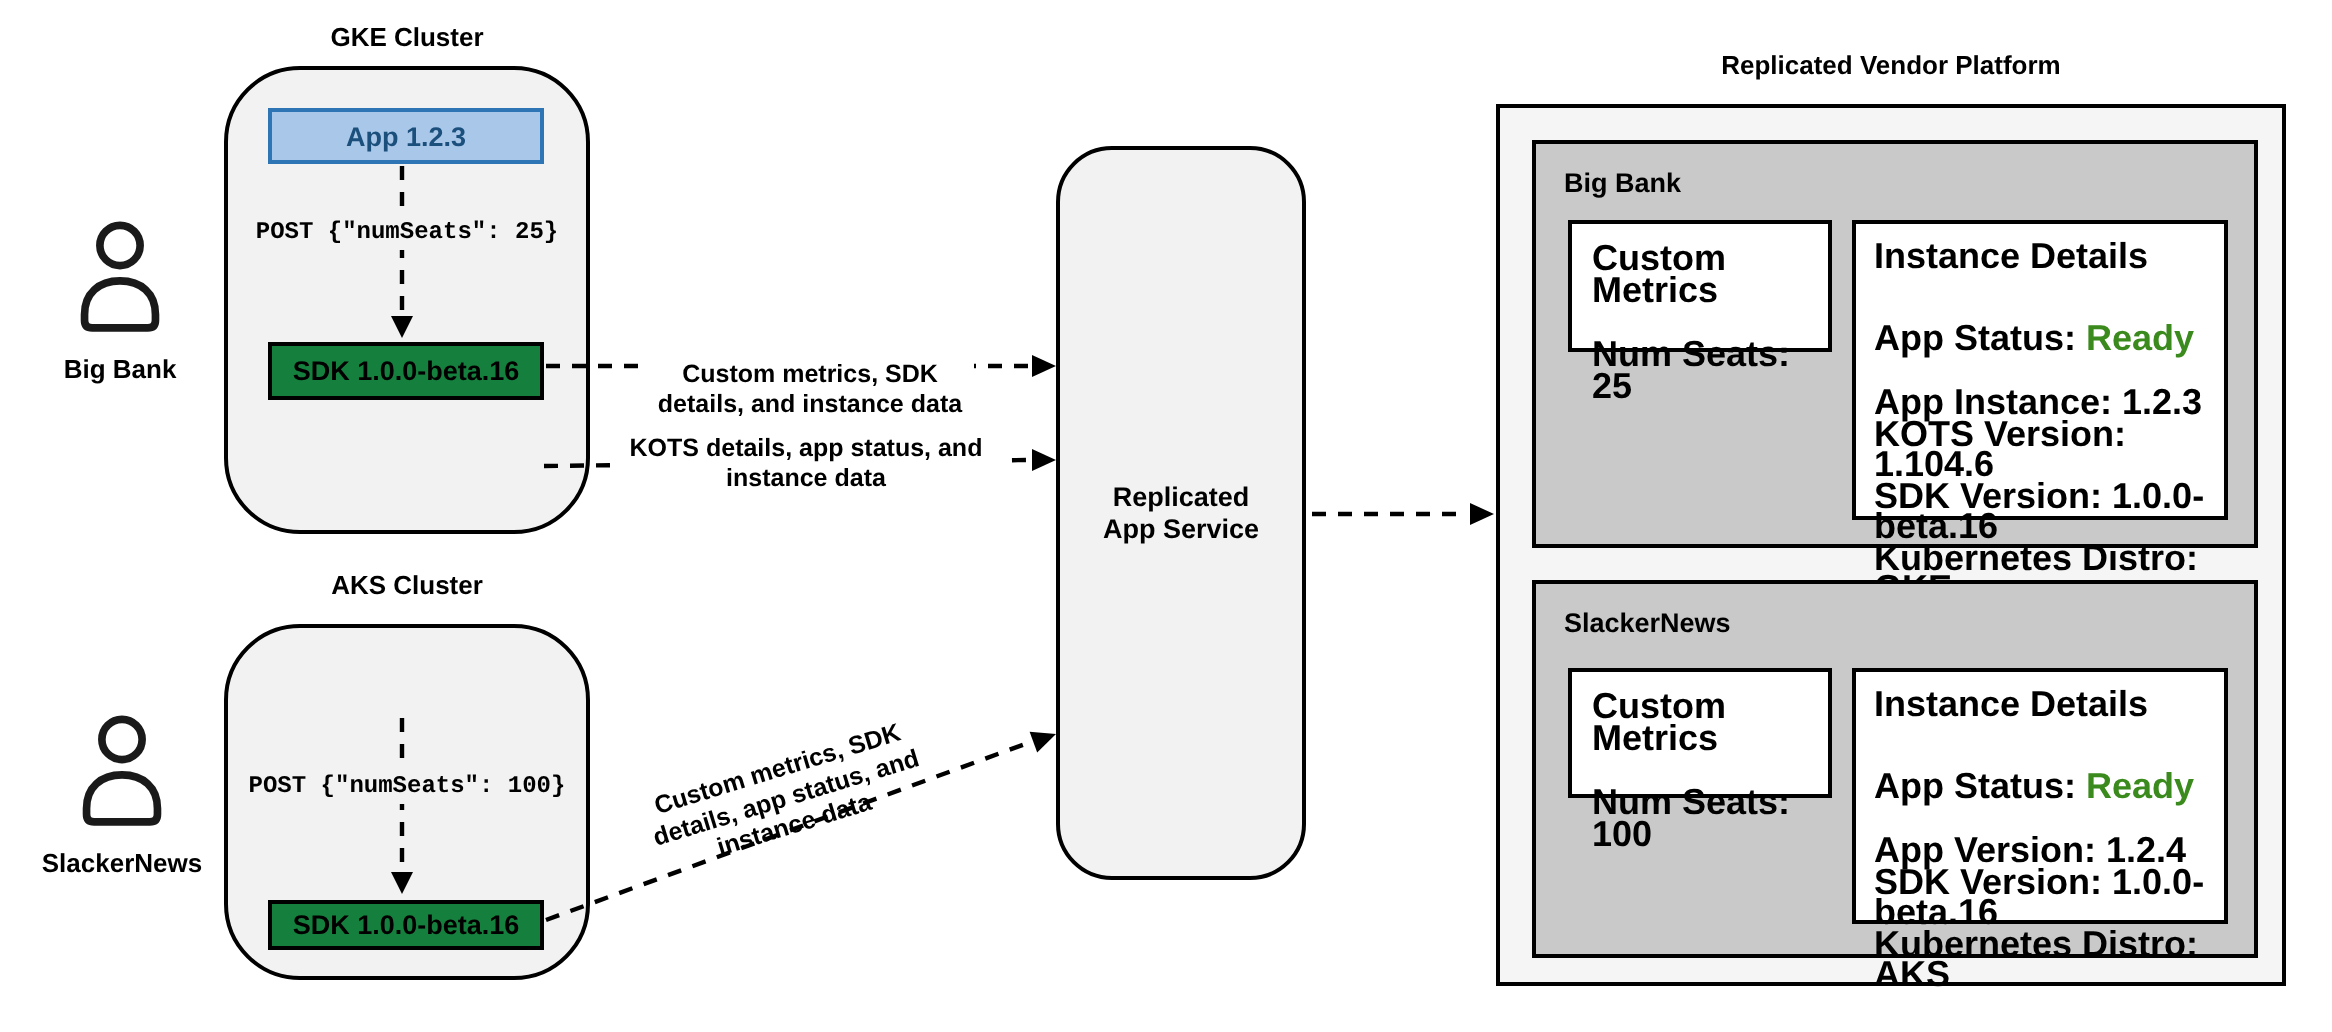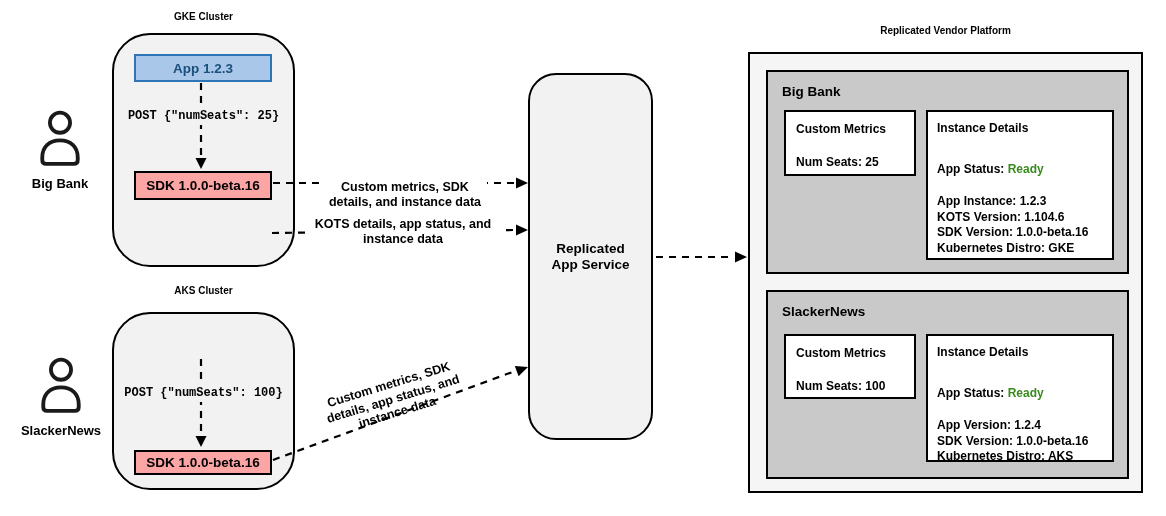--- a/index.html
+++ b/index.html
@@ -5,39 +5,39 @@
   html,body{margin:0;padding:0;background:#fff;}
   .canvas{position:relative;width:1166px;height:516px;background:#fff;overflow:hidden;
           font-family:"Liberation Sans",sans-serif;color:#000;}
   .abs{position:absolute;box-sizing:border-box;}
 
   
   .cluster{background:#f2f2f2;border:2px solid #000;border-radius:38px;}
   .service{background:#f2f2f2;border:2px solid #000;border-radius:28px;
            display:flex;align-items:center;justify-content:center;text-align:center;
            font-weight:bold;font-size:13.5px;line-height:16px;}
-  .diagram-title{font-weight:bold;font-size:10px;text-align:center;}
+  .diagram-title{font-weight:bold;font-size:13px;text-align:center;}
 
   
-  .node{background:#fca5a5;border:2px solid #000;display:flex;align-items:center;justify-content:center;
+  .node{background:#15803d;border:2px solid #000;display:flex;align-items:center;justify-content:center;
         font-weight:bold;font-size:13.5px;}
   .app-node{background:#a9c7e8;border:2px solid #2e75b5;color:#1b4f7c;}
 
   .post-label{font-family:"Liberation Mono","DejaVu Sans Mono",monospace;font-weight:bold;
               font-size:12px;text-align:center;background:#f2f2f2;padding:2px 0;}
 
   
   .conn-label{font-weight:bold;font-size:12.5px;line-height:14.5px;text-align:center;background:#fff;}
   .conn-label.rotated{background:transparent;transform:rotate(-17deg);}
 
   
   .platform{background:#f5f5f5;border:2px solid #000;}
   .panel{background:#c9c9c9;border:2px solid #000;}
   .panel-name{font-weight:bold;font-size:13.5px;padding:12px 0 0 14px;}
-  .white-box{background:#fff;border:2px solid #000;font-weight:bold;font-size:12px;line-height:15.5px;}
+  .white-box{background:#fff;border:2px solid #000;font-weight:bold;font-size:18px;line-height:15.5px;}
   .cm-box{padding:10px 4px 0 10px;}
   .cm-value{margin-top:17px;}
   .id-box{padding:9px 2px 0 9px;}
   .id-status{margin-top:25px;}
   .id-lines{margin-top:17px;}
   .status-ready{color:#3a8a1d;}
 
   
   .actor{text-align:center;}
   .actor-label{font-weight:bold;font-size:13px;margin-top:4px;}

